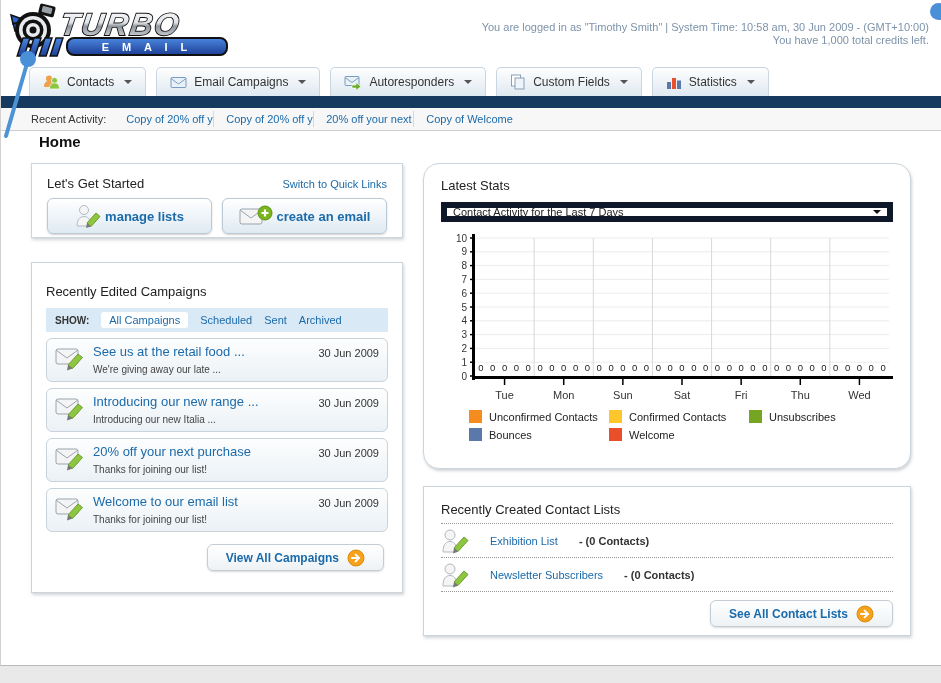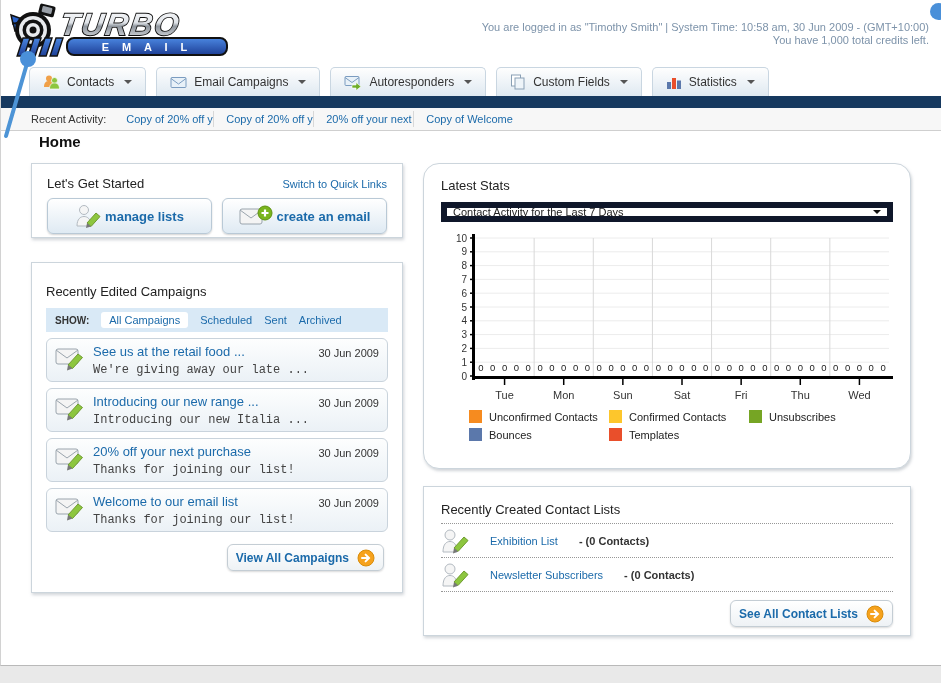--- a/index.html
+++ b/index.html
@@ -69,25 +69,25 @@
   .show-tab { color:#1b6aaa; text-decoration:none; cursor:pointer; }
   .show-tab.active { background:#fff; border-radius:3px; padding:2px 8px; text-decoration:none; }
   .campaign-card {
     margin-top:6px; height:44px; display:flex; align-items:center; padding:4px 8px;
     border:1px solid #c9d3dc; border-radius:6px; background:linear-gradient(#fdfefe,#ebf1f6);
   }
   .campaign-card:first-of-type { margin-top:10px; }
   .card-icon { width:38px; flex:0 0 38px; }
   .card-text { flex:1; overflow:hidden; }
   .card-title { font-size:13px; color:#1b6aaa; text-decoration:none; display:block; }
-  .card-sub { font-size:12px; color:#444; margin-top:19px;font-family:Liberation Mono, monospace; }
+  .card-sub { font-size:10px; color:#444; margin-top:19px; }
   .card-date { font-size:11px; color:#333; align-self:flex-start; margin-top:4px; }
   .view-all-row { text-align:right; margin-top:12px; padding-right:4px; }
   .btn-arrow {
-    display:inline-flex; align-items:center; gap:8px; height:27px; padding:0 8px;
+    display:inline-flex; align-items:center; gap:8px; height:27px; padding:0 18px;
     border:1px solid #c4cdd4; border-radius:6px; background:linear-gradient(#ffffff,#eef2f5);
     box-shadow:0 1px 2px rgba(0,0,0,.15); color:#1b6aaa; font-size:12px; font-weight:bold; cursor:pointer;
   }
   
   .panel-stats { left:422px; top:163px; width:488px; height:306px; padding:0 17px;border-radius:16px; }
   .panel-stats .panel-title { margin-top:14px; }
   .stats-select {
     margin-top:9px; height:20px; border:6px solid #0f172a; background:#fff;
     display:flex; align-items:center; justify-content:space-between; padding:0 6px;
     font-size:11px; color:#222; cursor:pointer;gap:24px;
@@ -461,21 +461,21 @@
         <span class="legend-item">
           <span class="legend-swatch" style="background: rgb(118, 165, 36);"></span>
           <span>Unsubscribes</span>
         </span>
         <span class="legend-item">
           <span class="legend-swatch" style="background: rgb(91, 120, 171);"></span>
           <span>Bounces</span>
         </span>
         <span class="legend-item">
           <span class="legend-swatch" style="background: rgb(233, 79, 43);"></span>
-          <span>Templates</span>
+          <span>Welcome</span>
         </span>
       </div>
   </div>
 
   <div class="panel panel-lists">
     <div class="panel-title">Recently Created Contact Lists</div>
     <div class="list-item">
       <svg width="28" height="28" viewBox="0 0 28 28">
         <circle cx="9" cy="8" r="5" fill="#f5f5f5" stroke="#b3bac1"></circle>
         <path d="M2 25 c0-8 3.5-10.5 7-10.5 s7 2.5 7 10.5 Z" fill="#f5f5f5" stroke="#b3bac1"></path>

